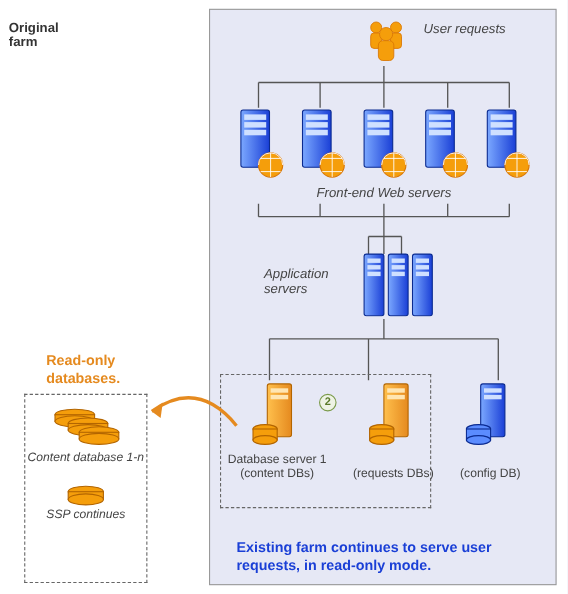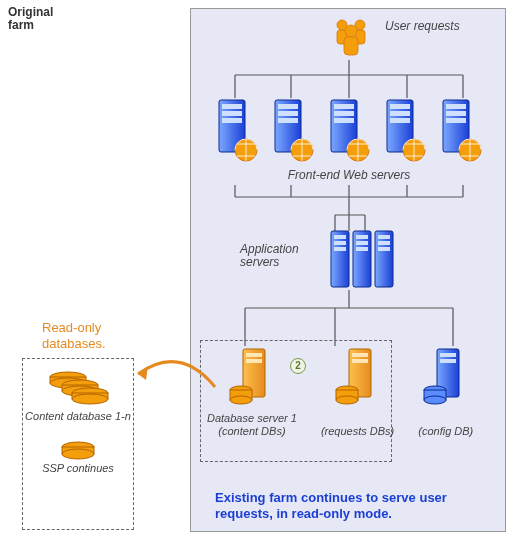--- a/index.html
+++ b/index.html
@@ -15,21 +15,21 @@
     position: absolute;
     left: 190px;
     top: 8px;
     width: 316px;
     height: 524px;
     background: #e6e8f5;
     border: 1px solid #999;
   }
   .farm-title {
     position: absolute;
-    top: 6px;
+    top: 19px;
     left: 8px;
     font-weight: bold;
     color: #333;
     width: 70px;
     line-height: 1.1;
   }
   .user-cluster {
     position: absolute;
     top: 15px;
     left: 328px;
@@ -82,21 +82,20 @@
   }
   .db-row {
     position: absolute;
     top: 348px;
     left: 207px;
     display: flex;
     gap: 24px;
   }
   .db-item { text-align: center; position: relative; }
   .db-label {
-    font-style: italic;
     color: #444;
     font-size: 11px;
     line-height: 1.15;
     margin-top: 3px;
   }
   .db-dashed-box {
     position: absolute;
     top: 340px;
     left: 200px;
     width: 192px;
@@ -127,21 +126,21 @@
     font-weight: bold;
     font-size: 13px;
     line-height: 1.25;
     margin-top: 20px;
   }
   .readonly-label {
     position: absolute;
     top: 320px;
     left: 42px;
     color: #e58a1f;
-    font-weight: normal;
+    font-weight: bold;
     font-size: 13px;
     width: 110px;
     line-height: 1.2;
   }
   .readonly-box {
     position: absolute;
     top: 358px;
     left: 22px;
     width: 112px;
     height: 172px;

